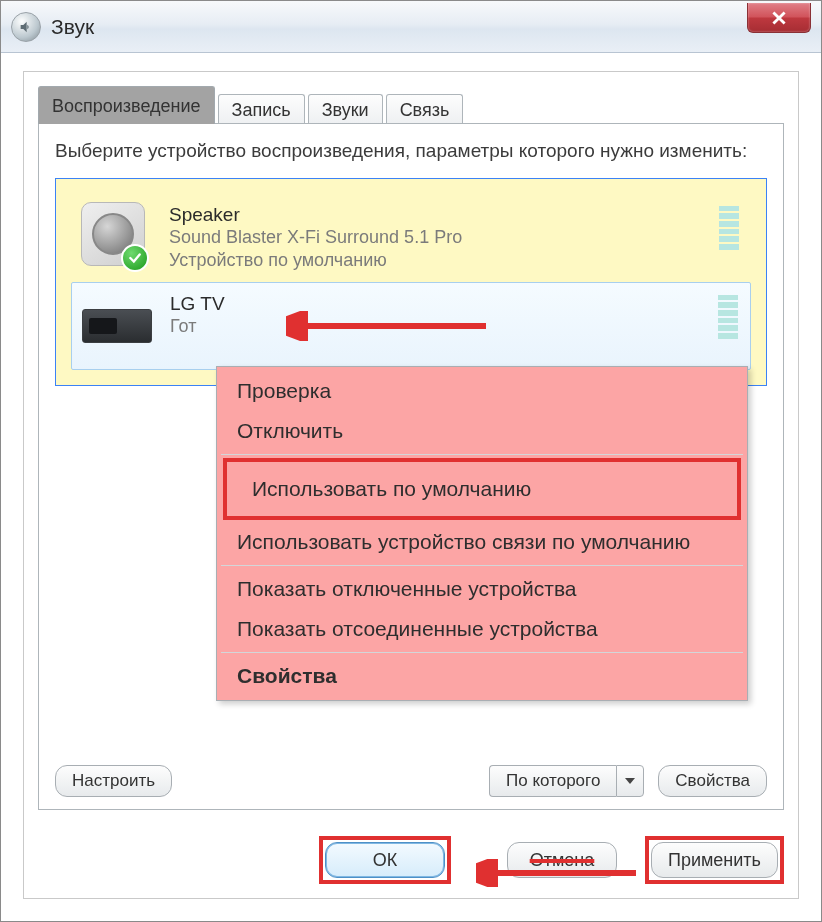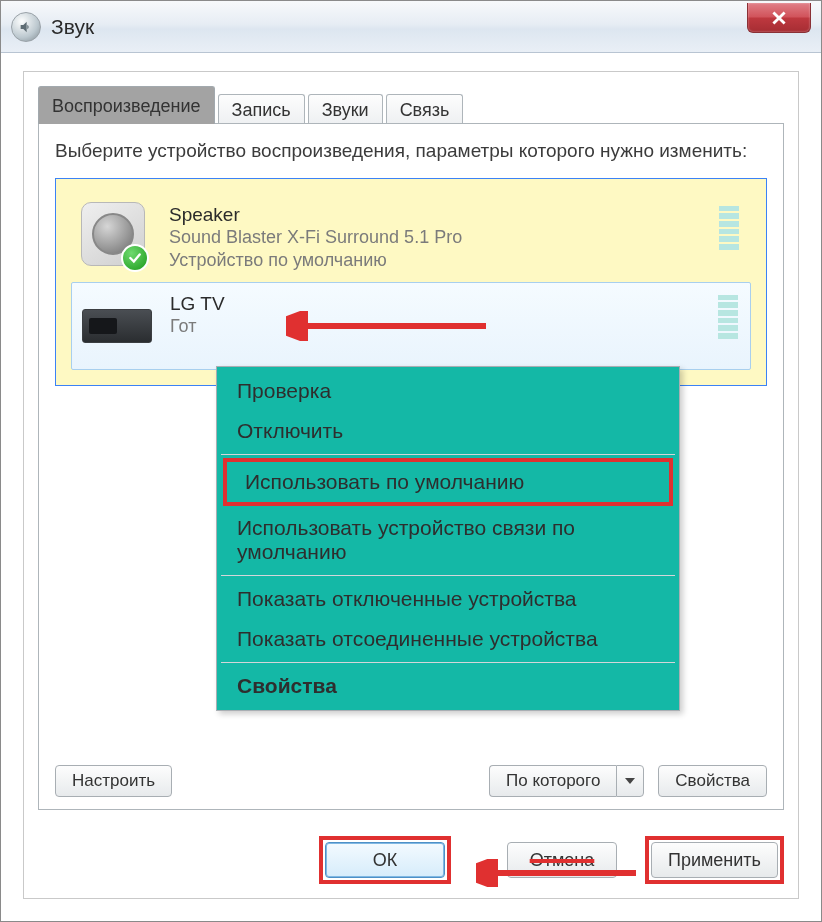--- a/index.html
+++ b/index.html
@@ -165,39 +165,39 @@
     right: 12px; top: 12px;
     width: 20px; height: 44px;
     display: flex; flex-direction: column; gap: 2px;
   }
   .level-meter span { flex: 1; background: #b7e6e1; }
 
   .context-menu {
     position: absolute;
     left: 215px;
     top: 365px;
-    width: 464px;
-    background: #14b8a6;
+    width: 532px;
+    background: #fca5a5;
     border: 1px solid #a9aeb3;
     box-shadow: 3px 3px 6px rgba(0,0,0,.2);
     z-index: 50;
     padding: 4px 2px;
   }
   .menu-item {
     padding: 8px 18px;
     font-size: 21px;
     color: #2e2e2e;
     cursor: pointer;
   }
   .menu-item.bold { font-weight: 600; }
   .menu-sep { height: 1px; background: #d3d6d9; margin: 3px 2px; }
   .menu-highlight-box {
     border: 4px solid #e03030;
     margin: 2px 4px;
-    padding: 0;
+    padding: 7px;
   }
   .menu-highlight-box .menu-item { margin: 0; }
 
   .red-arrow {
     position: absolute;
     z-index: 55;
   }
   .red-arrow svg { display: block; }
 
   .bottom-buttons {
@@ -208,21 +208,21 @@
   }
   .btn {
     display: inline-flex;
     align-items: center;
     justify-content: center;
     height: 36px;
     padding: 0 16px;
     font-size: 18px;
     background: linear-gradient(to bottom, #fdfdfd, #e7eaec);
     border: 1px solid #a8aeb3;
-    border-radius: 4px;
+    border-radius: 12px;
     cursor: pointer;
     color: #333;
   }
   .btn.small { height: 32px; font-size: 17px; }
   .btn-group {
     display: inline-flex;
   }
   .btn-group .btn.main { border-radius: 4px 0 0 4px; border-right: none; }
   .btn-group .btn.drop { border-radius: 0 4px 4px 0; padding: 0 8px; }
   .btn.default-focus {

